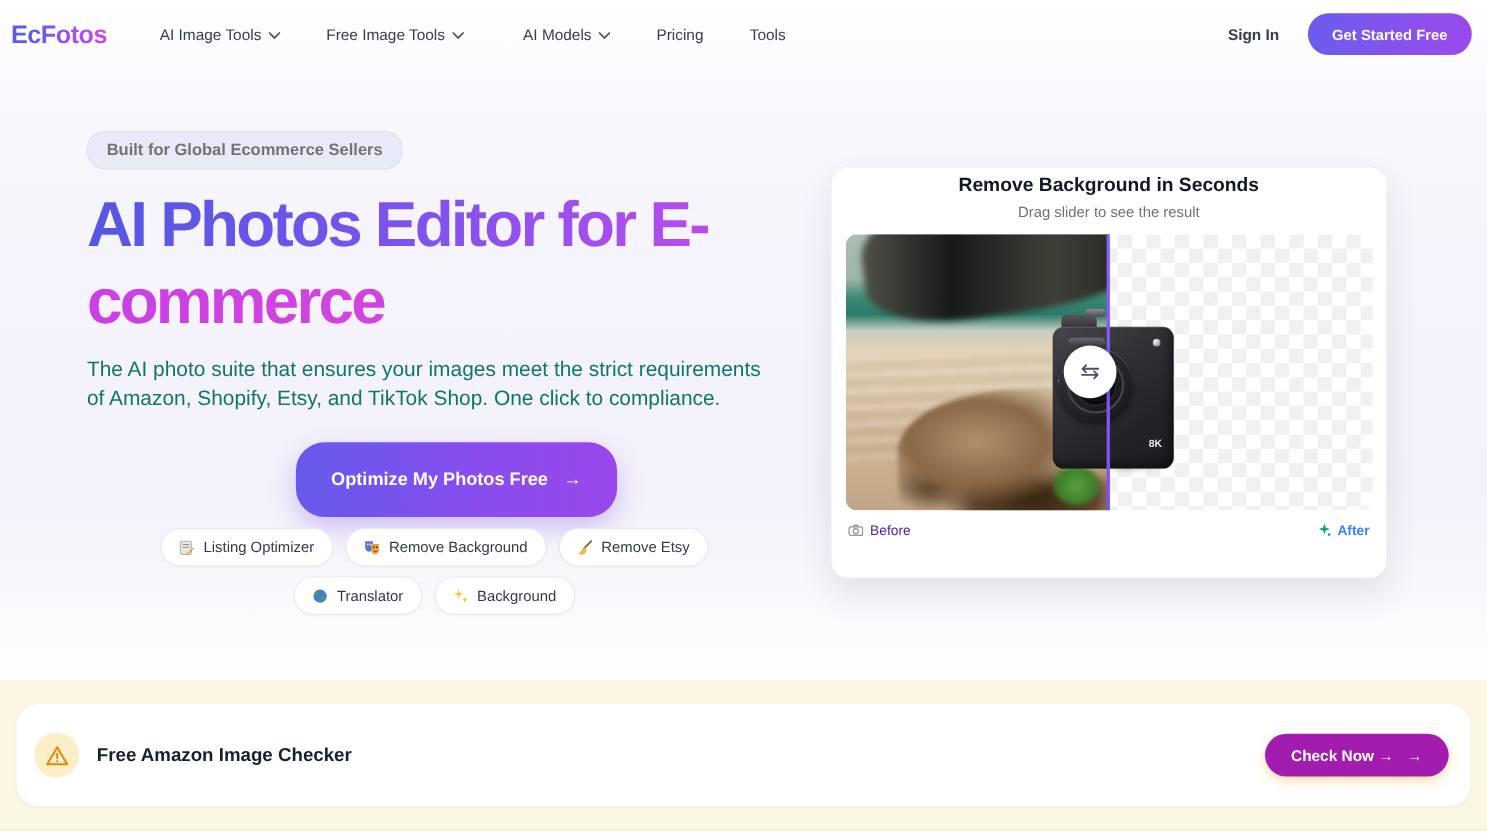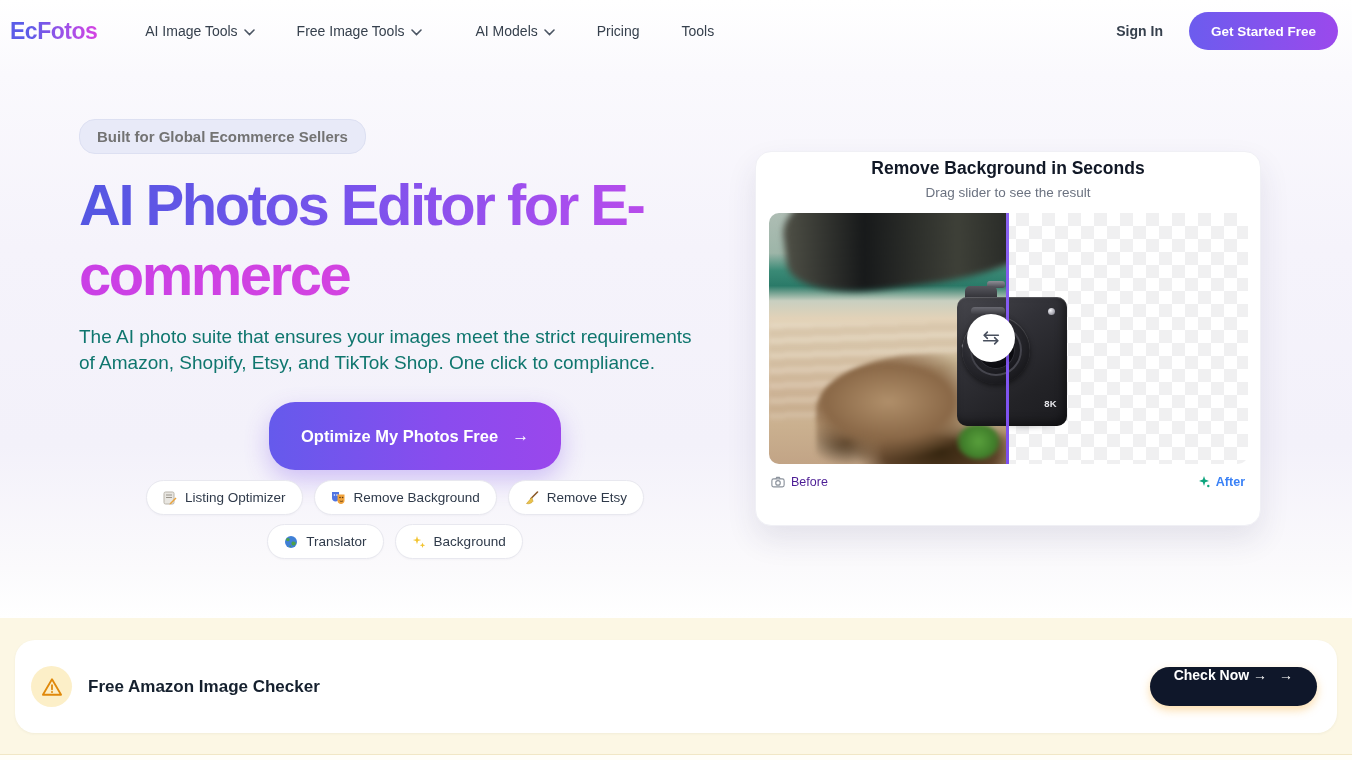--- a/index.html
+++ b/index.html
@@ -114,22 +114,22 @@
 
   
   .banner-strip { position:absolute; left:0; top:618px; width:1352px; height:137px;
     background:#fcf7e4; border-bottom:1px solid #f1e7c6; }
   .banner-card { position:absolute; left:15px; top:22px; width:1322px; height:93px; background:#fff;
     border-radius:20px; box-shadow:0 1px 3px rgba(60,50,10,.05); display:flex; align-items:center; padding:0 20px 0 16px; }
   .warn-circle { width:41px; height:41px; border-radius:50%; background:#fcefc8; display:flex; align-items:center; justify-content:center; flex:0 0 auto; }
   .banner-text { margin-left:16px; }
   .banner-title { font-size:17px; font-weight:700; color:#15202e; }
   .banner-sub { margin-top:6px; font-size:15px; color:#5b6472; }
-  .check-btn { margin-left:auto; height:39px; padding:0 24px; display:inline-flex; align-items:flex-start; gap:12px;
-    border:none; border-radius:20px; background:#0f172a; cursor:pointer; font-family:inherit;
+  .check-btn { margin-left:auto; height:39px; padding:0 24px; display:inline-flex; align-items:center; gap:12px;
+    border:none; border-radius:20px; background:#a21caf; cursor:pointer; font-family:inherit;
     box-shadow:0 4px 10px rgba(245,159,13,.35); }
   .check-btn span { font-size:14px; font-weight:700; color:#fff; }
 </style>
 </head>
 <body>
 
 <div class="page">
   <div class="hero-bg"></div>
 
   <div class="header">

